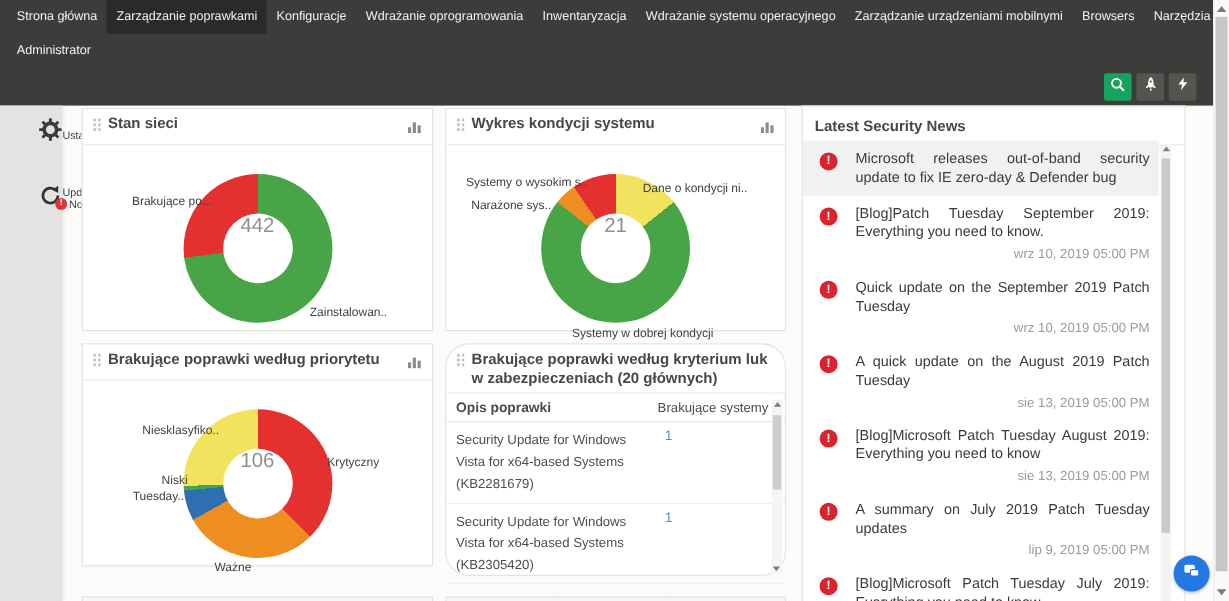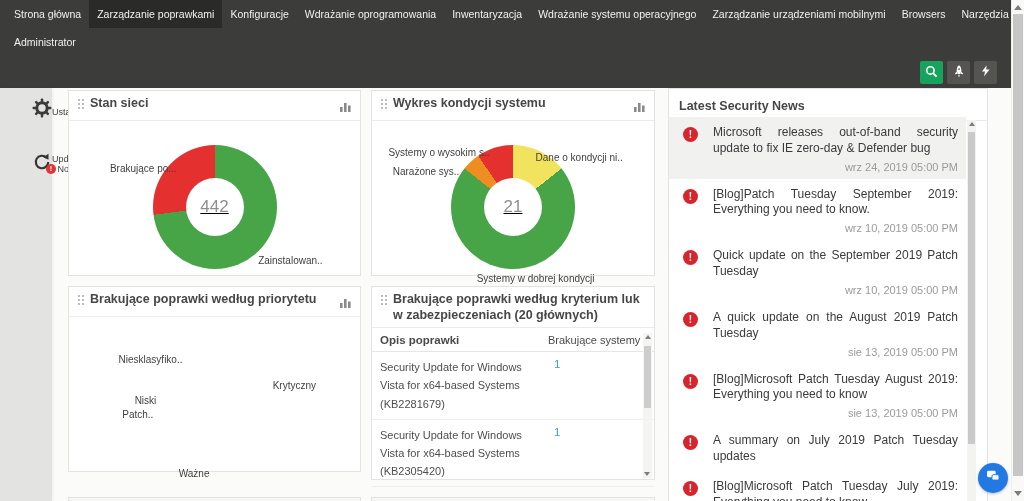--- a/index.html
+++ b/index.html
@@ -32,36 +32,36 @@
   .side-item + .side-item { margin-top:28px; }
   .side-label { font-size:9px; color:#3d3d3d; margin-top:4px; text-align:center; }
   .update-wrap { position:relative; width:20px; height:20px; }
   .update-badge { position:absolute; right:-4px; bottom:-2px; width:10px; height:10px; border-radius:50%; background:#e23434; color:#fff; font-size:7px; font-weight:bold; text-align:center; line-height:10px; }
 
   
   .panel { position:absolute; background:#fff; border:1px solid #e3e3e1; }
   #panel-network  { left:68px;  top:90px;  width:293px; height:186px; }
   #panel-health   { left:371px; top:90px;  width:284px; height:186px; }
   #panel-priority { left:68px;  top:286px; width:293px; height:186px; }
-  #panel-vuln     { left:371px; top:286px; width:284px; height:194px; }
+  #panel-vuln     { left:371px; top:286px; width:284px; height:194px;border-radius:20px; }
   #panel-news     { left:668px; top:88px;  width:320px; height:414px; border-bottom:none; }
   .sliver { position:absolute; background:#f6f6f5; border:1px solid #e3e3e1; height:20px; }
   #sliver-1 { left:68px; top:497px; width:293px; }
   #sliver-2 { left:371px; top:497px; width:284px; }
 
   .panel-header { display:flex; align-items:flex-start; gap:6px; padding:5px 8px 4px 8px; border-bottom:1px solid #ececec; min-height:23px; }
   .panel-title { font-size:12.5px; font-weight:700; color:#474747; line-height:1.25; }
   .drag-handle { width:7px; height:12px; margin-top:2px; flex:none; cursor:move;
       background-image:radial-gradient(#bdbdbd 1px, transparent 1.4px); background-size:4px 4px; }
   .mini-bar-icon { margin-left:auto; flex:none; cursor:pointer; margin-top:2px; }
 
   
   .panel-body { position:relative; height:162px; }
   .donut { position:absolute; width:124px; height:124px; border-radius:50%; }
-  .donut-hole { position:absolute; left:50%; top:50%; transform:translate(-50%,-50%); width:58px; height:58px; border-radius:50%; background:#fff; display:flex; align-items:center; justify-content:center;text-decoration:underline; }
+  .donut-hole { position:absolute; left:50%; top:50%; transform:translate(-50%,-50%); width:58px; height:58px; border-radius:50%; background:#fff; display:flex; align-items:flex-start; justify-content:center; }
   .donut-total { font-size:17px; color:#8f8f8f; }
   .donut-label { position:absolute; font-size:10px; color:#3f3f3f; white-space:nowrap; }
 
   
   #panel-vuln .panel-header { border-bottom:1px solid #ececec; }
   .tbl { position:relative; }
   .tbl-head { display:flex; padding:6px 8px 5px 8px; border-bottom:1px solid #e6e6e6; }
   .tbl-head .c1 { flex:1; font-size:11.5px; color:#4a4a4a;font-weight:bold; }
   .tbl-head .c2 { width:98px; font-size:11px; color:#4a4a4a; }
   .tbl-row { display:flex; padding:6px 8px; border-bottom:1px solid #efefef; align-items:flex-start; }
@@ -219,23 +219,28 @@
     <div class="panel-header">
       <span class="drag-handle"></span>
       <span class="panel-title">Brakujące poprawki według priorytetu</span>
       <span class="mini-bar-icon"><svg width="12" height="11" viewBox="0 0 12 11">
             <rect x="0" y="6" width="2.6" height="5" fill="#8a8a8a"></rect>
             <rect x="4" y="2" width="2.6" height="9" fill="#8a8a8a"></rect>
             <rect x="8" y="4.5" width="2.6" height="6.5" fill="#8a8a8a"></rect>
           </svg></span>
     </div>
     <div class="panel-body donut-body">
+        <div class="donut" style="left: 50%; top: 53%; transform: translate(-50%, -50%); background: conic-gradient(rgb(229, 48, 48) 0%, rgb(229, 48, 48) 37.7%, rgb(238, 141, 32) 37.7%, rgb(238, 141, 32) 66.9%, rgb(45, 111, 178) 66.9%, rgb(45, 111, 178) 73.5%, rgb(71, 164, 71) 73.5%, rgb(71, 164, 71) 74.5%, rgb(242, 227, 95) 74.5%, rgb(242, 227, 95) 100%);">
+          <div class="donut-hole">
+            <span class="donut-total">106</span>
+          </div>
+        </div>
         <span class="donut-label" style="left: 39%; top: 23%; transform: translateX(-100%);">Niesklasyfiko..</span>
         <span class="donut-label" style="left: 30%; top: 48%; transform: translateX(-100%);">Niski</span>
-        <span class="donut-label" style="left: 29%; top: 57%; transform: translateX(-100%);">Patch..</span>
+        <span class="donut-label" style="left: 29%; top: 57%; transform: translateX(-100%);">Tuesday..</span>
         <span class="donut-label" style="left: 43%; top: 93%; transform: translateX(-50%);">Ważne</span>
         <span class="donut-label" style="left: 70%; top: 39%;">Krytyczny</span>
       </div>
   </div>
 
   <div class="panel" id="panel-vuln">
     <div class="panel-header">
       <span class="drag-handle"></span>
       <span class="panel-title">Brakujące poprawki według kryterium luk w zabezpieczeniach (20 głównych)</span>
     </div>
@@ -266,21 +271,20 @@
   </div>
 
   <div class="panel" id="panel-news">
     <div class="news-header">
       <span class="news-title">Latest Security News</span>
     </div>
     <div class="news-list" id="news-list">
         <div class="news-item highlighted">
           <span class="news-alert">!</span>
           <div class="news-text">Microsoft releases out-of-band security update to fix IE zero-day &amp; Defender bug</div>
-          <div class="news-date">wrz 24, 2019 05:00 PM</div>
         </div>
         <div class="news-item">
           <span class="news-alert">!</span>
           <div class="news-text">[Blog]Patch Tuesday September 2019: Everything you need to know.</div>
           <div class="news-date">wrz 10, 2019 05:00 PM</div>
         </div>
         <div class="news-item">
           <span class="news-alert">!</span>
           <div class="news-text">Quick update on the September 2019 Patch Tuesday</div>
           <div class="news-date">wrz 10, 2019 05:00 PM</div>
@@ -291,20 +295,21 @@
           <div class="news-date">sie 13, 2019 05:00 PM</div>
         </div>
         <div class="news-item">
           <span class="news-alert">!</span>
           <div class="news-text">[Blog]Microsoft Patch Tuesday August 2019: Everything you need to know</div>
           <div class="news-date">sie 13, 2019 05:00 PM</div>
         </div>
         <div class="news-item">
           <span class="news-alert">!</span>
           <div class="news-text">A summary on July 2019 Patch Tuesday updates</div>
+          <div class="news-date">lip 9, 2019 05:00 PM</div>
         </div>
         <div class="news-item">
           <span class="news-alert">!</span>
           <div class="news-text">[Blog]Microsoft Patch Tuesday July 2019: Everything you need to know</div>
         </div>
       </div>
     <div class="news-scrollbar">
       <div class="arr up"></div>
       <div class="news-thumb"></div>
     </div>

